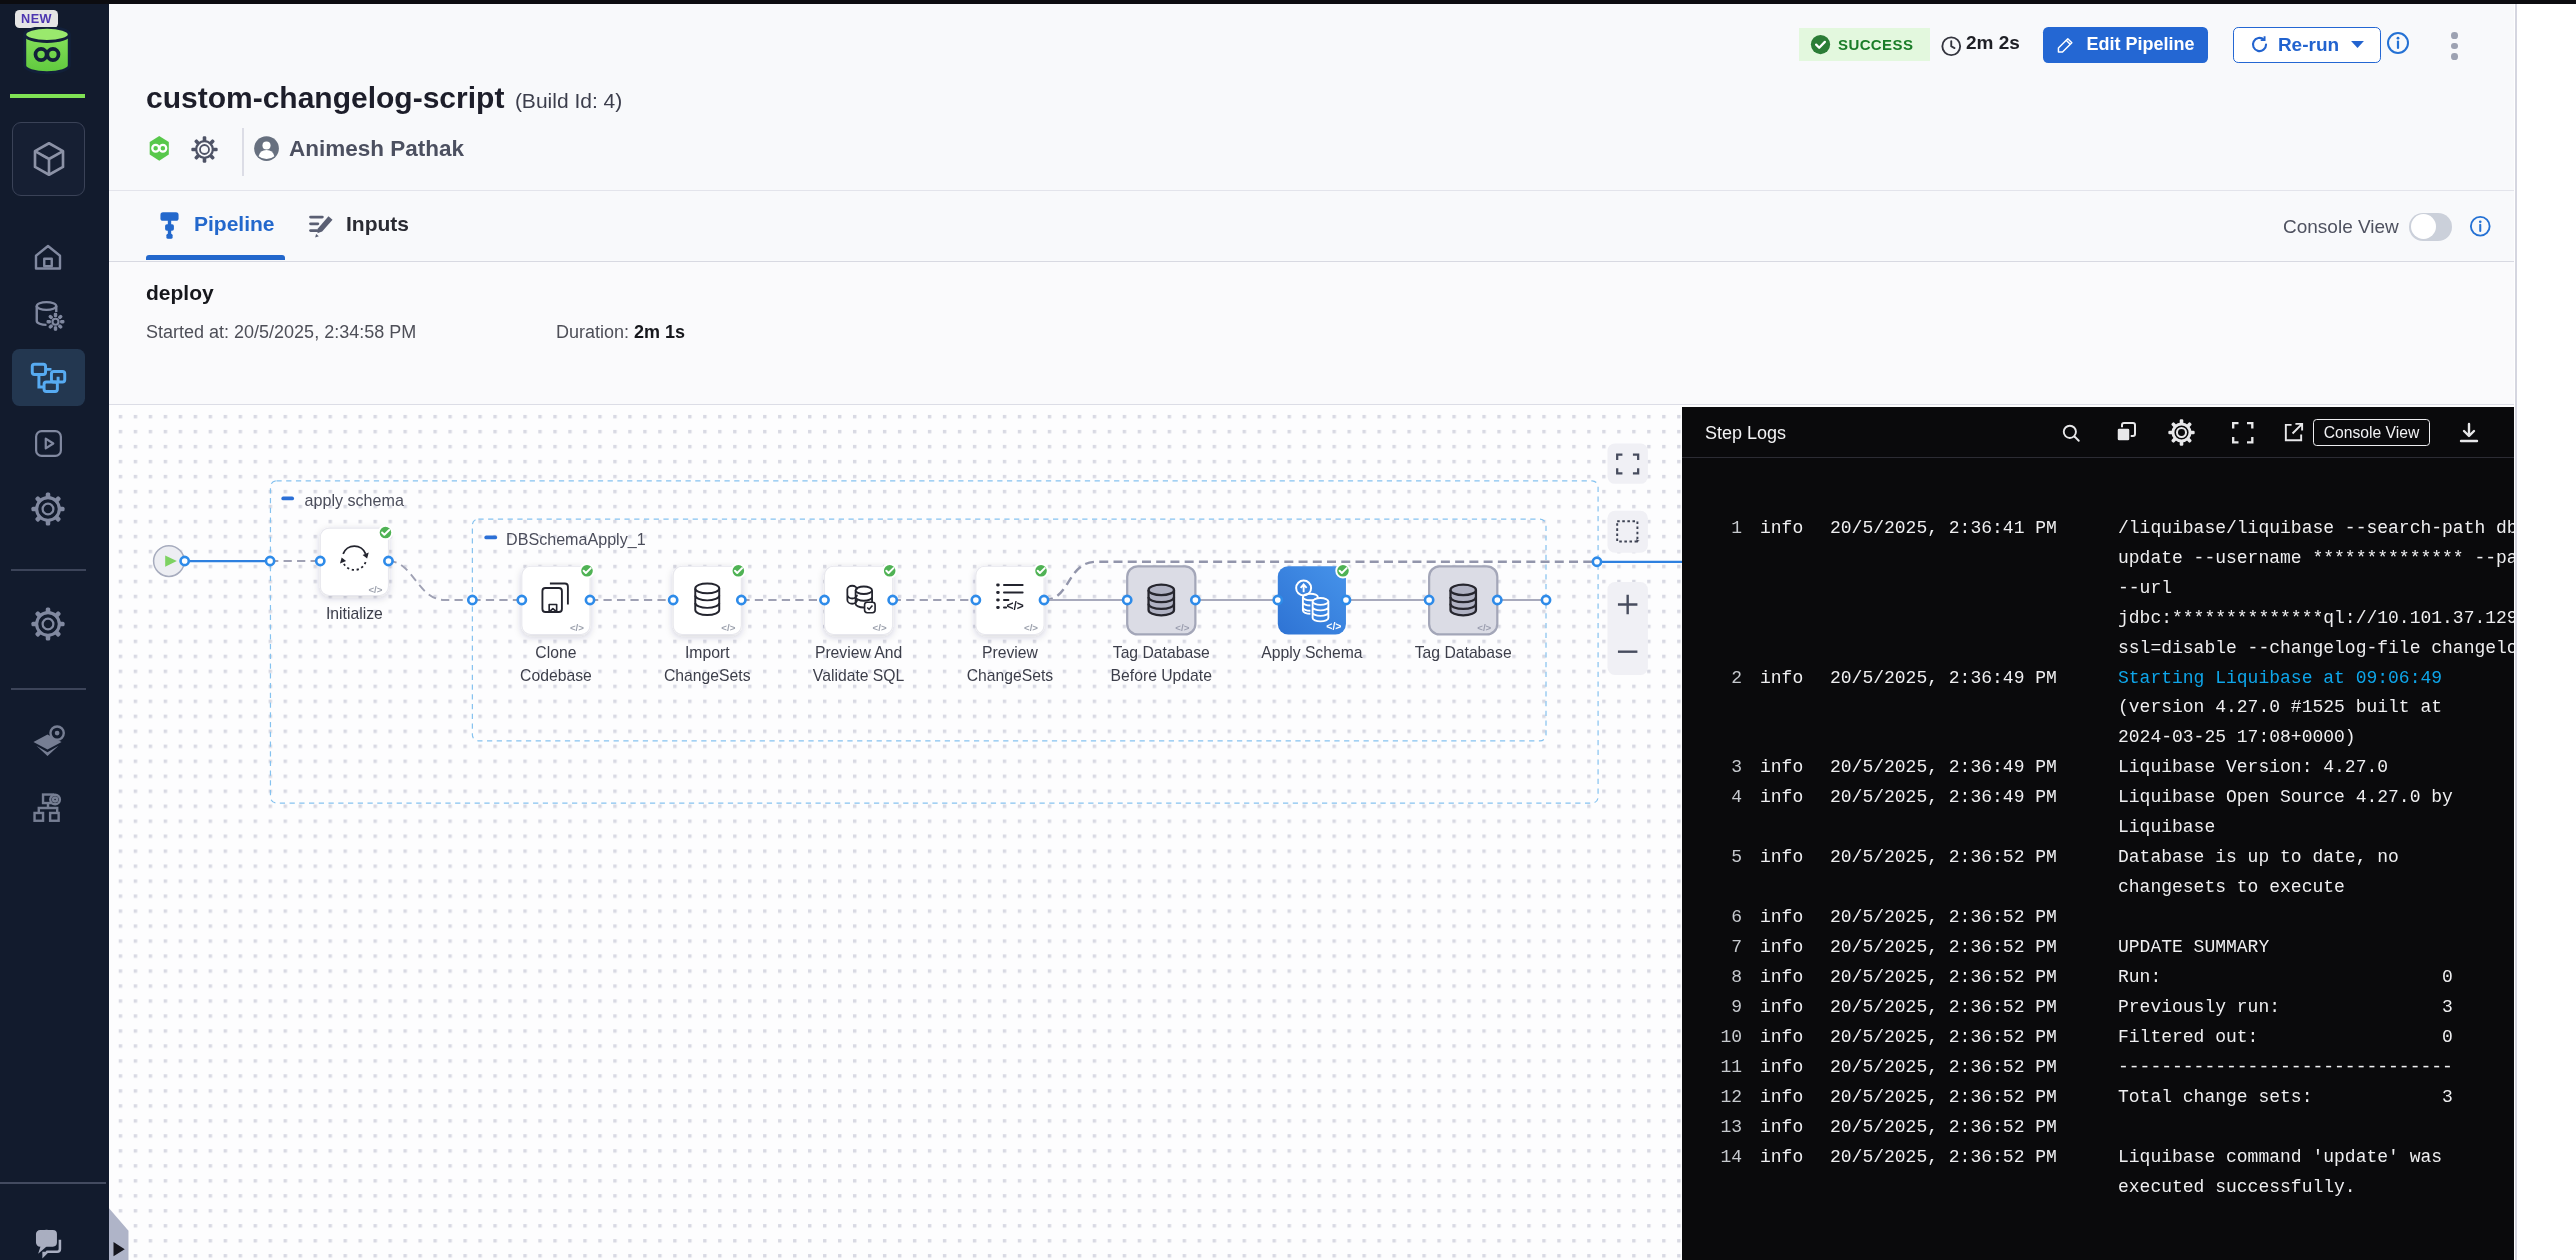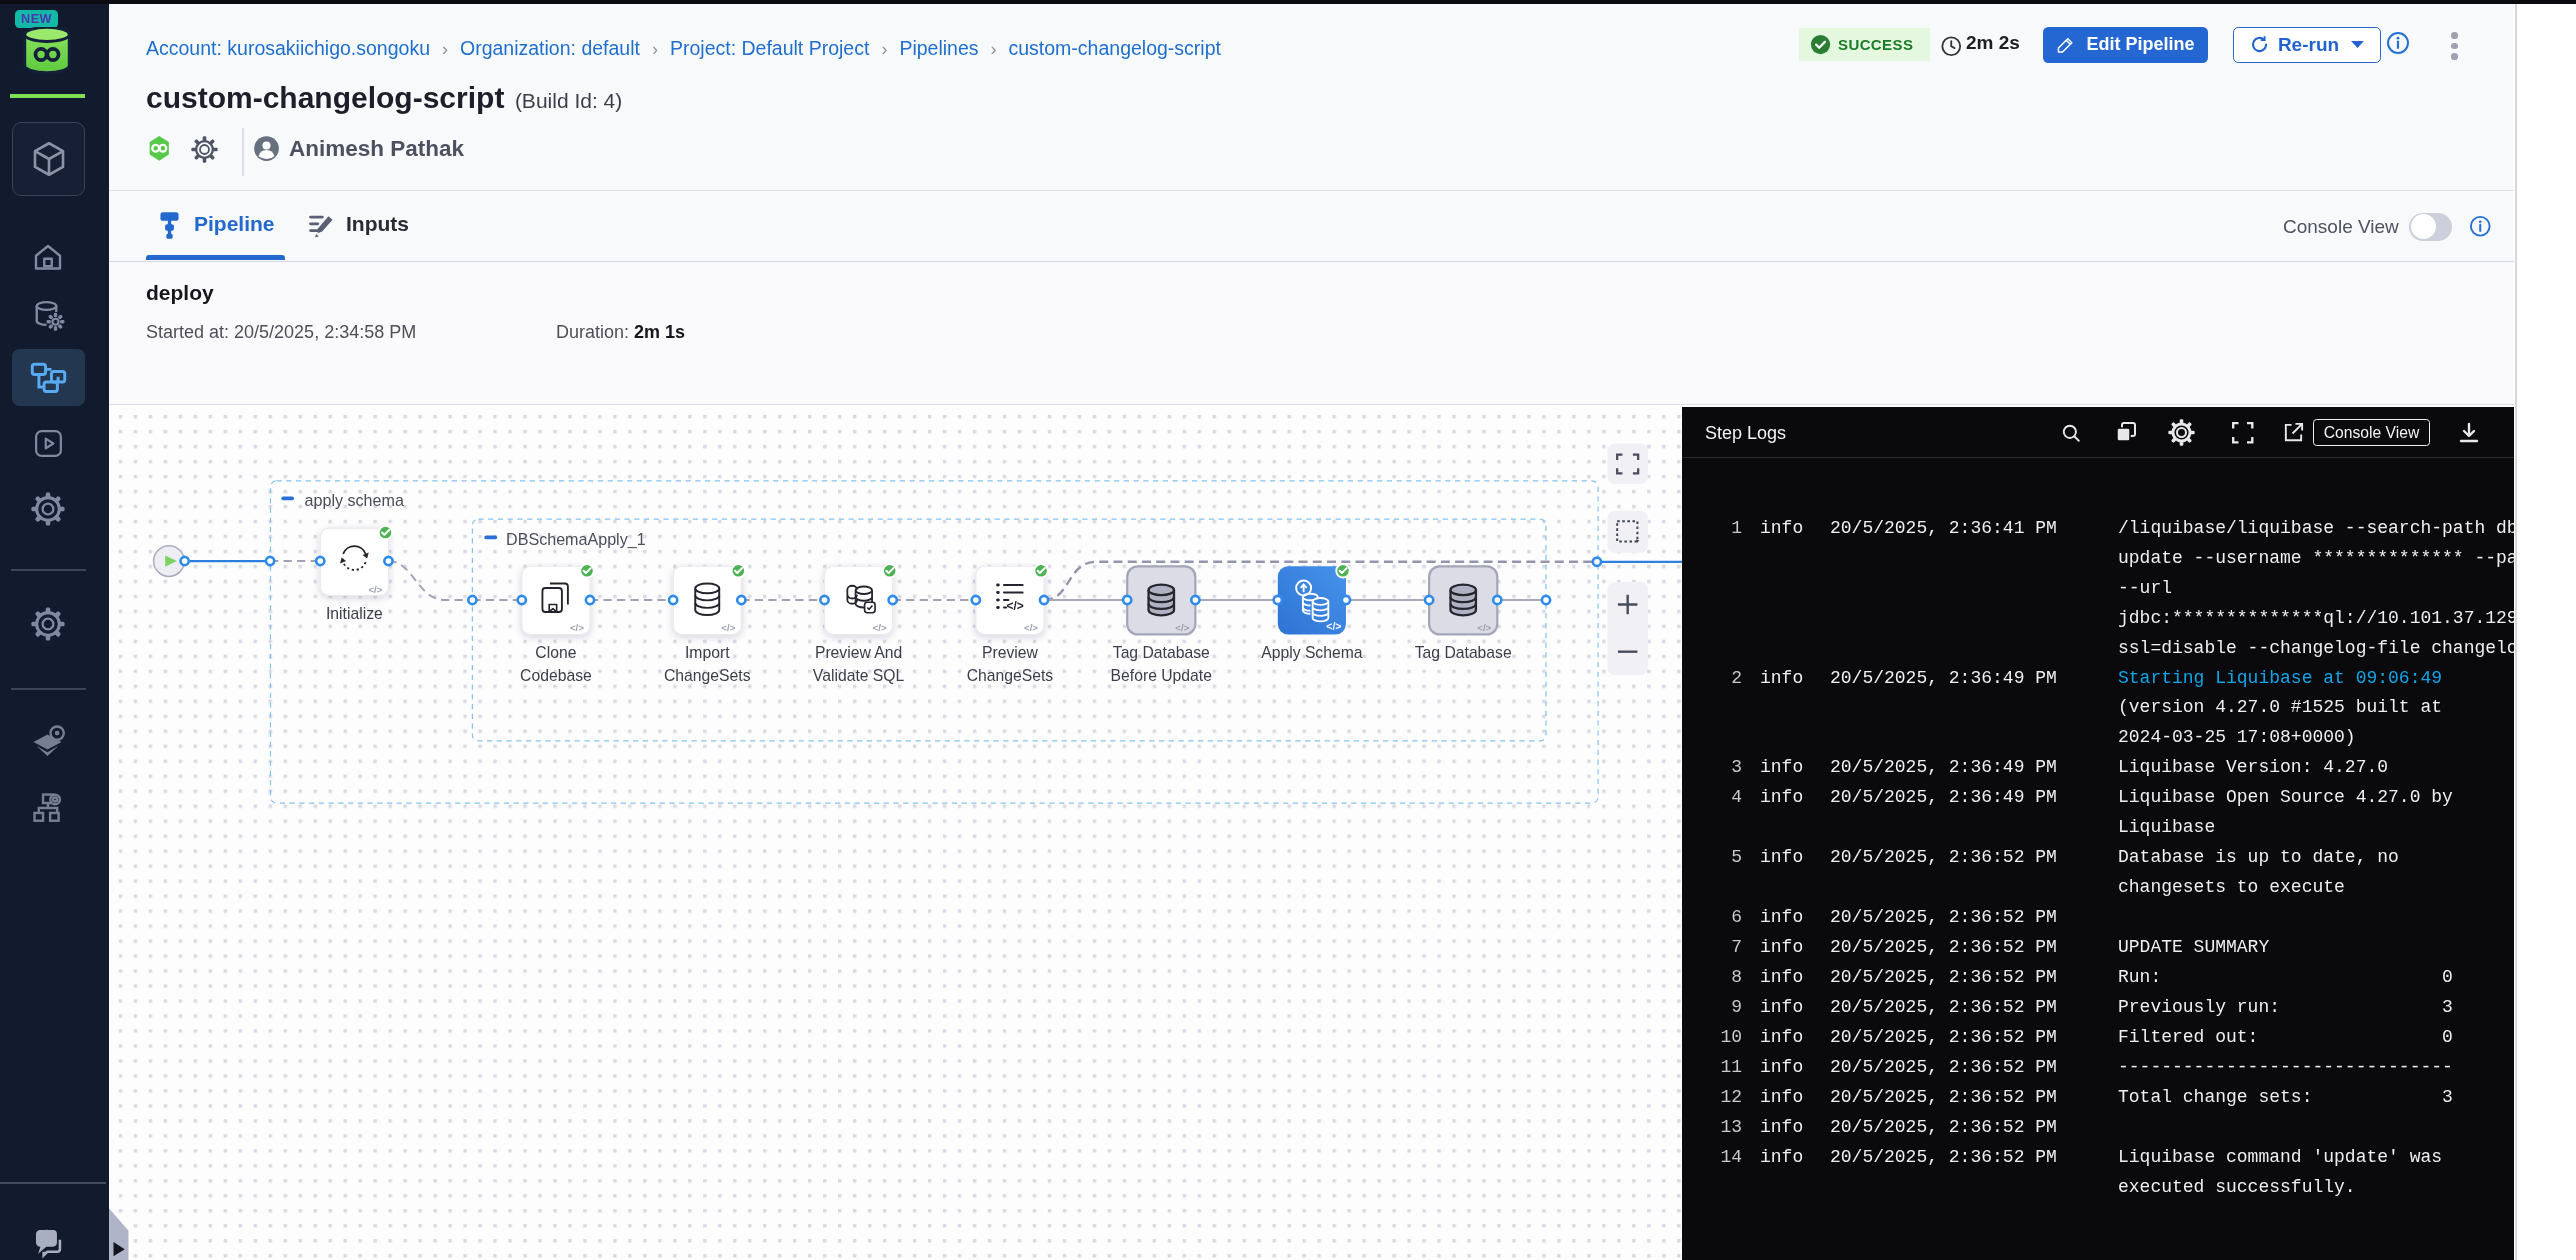--- a/index.html
+++ b/index.html
@@ -4,21 +4,21 @@
 <style>
 * { margin:0; padding:0; box-sizing:border-box; }
 html,body { width:2576px; height:1260px; }
 body { font-family:"Liberation Sans", sans-serif; background:#ffffff; overflow:hidden; }
 #app { position:relative; width:2576px; height:1260px; overflow:hidden; background:#fff; }
 .abs { position:absolute; }
 
 #topstrip { position:absolute; left:0; top:0; width:2576px; height:3.7px; background:#0c0c10; z-index:30; }
 
 #sidebar { position:absolute; left:0; top:0; width:109px; height:1260px; background:#121b2d; z-index:20; }
-#newbadge { position:absolute; left:15px; top:9.7px; width:43px; height:18px; background:#14b8a6; border-radius:4.5px; color:#4c36b0; font-size:12.7px; font-weight:700; text-align:center; line-height:18px; letter-spacing:0.4px; }
+#newbadge { position:absolute; left:15px; top:9.7px; width:43px; height:18px; background:#e5e5e5; border-radius:4.5px; color:#4c36b0; font-size:12.7px; font-weight:700; text-align:center; line-height:18px; letter-spacing:0.4px; }
 #greenline { position:absolute; left:9.7px; top:94px; width:75px; height:3.7px; background:#7fe254; }
 #cubebtn { position:absolute; left:12px; top:122px; width:73px; height:74px; background:#161f33; border:1.5px solid #3a4257; border-radius:9px; display:flex; align-items:center; justify-content:center; }
 #selbtn { position:absolute; left:12px; top:349px; width:73px; height:57px; background:#233750; border-radius:7.5px; display:flex; align-items:center; justify-content:center; }
 .sbdivider { position:absolute; left:10.5px; width:75px; height:1.5px; background:#3c4459; }
 
 #main { position:absolute; left:109px; top:3.7px; width:2405px; height:1257px; background:#f8f9fb; }
 #rightgutter { position:absolute; left:2515px; top:3.7px; width:61px; height:1257px; background:#ffffff; border-left:2.2px solid #d5d6e0; }
 
 #crumbs { position:absolute; left:37px; top:33px; font-size:19.5px; color:#1f6fce; }
 #crumbs .sep { color:#8e93a3; padding:0 12px; font-size:18px; }
@@ -57,21 +57,20 @@
 #slheaderline { position:absolute; left:0; top:50px; width:832px; height:0.7px; background:#2c2c34; }
 #consolebtn { position:absolute; left:631px; top:12px; width:117px; height:27px; border:1.5px solid #ededf0; border-radius:3.7px; color:#f2f2f4; font-size:15.7px; text-align:center; line-height:25px; }
 .ll { position:absolute; font-family:"Liberation Mono", monospace; font-size:18px; line-height:30px; height:30px; white-space:pre; }
 .ln { position:absolute; width:27px; text-align:right; color:#c6c9ce; font-family:"Liberation Mono", monospace; font-size:18px; line-height:30px; }
 </style>
 </head>
 <body>
 <div id="app">
   <div id="topstrip"></div>
   <div id="main">
-    <div id="crumbs">Account: kurosakiichigo.songoku<span class="sep">›</span>Organization: default<span class="sep">›</span>Project: Default Project<span class="sep">›</span>Pipelines<span class="sep">›</span>custom-changelog-script</div>
     <div id="title">custom-changelog-script<span>(Build Id: 4)</span></div>
     <svg class="abs" style="left:39px;top:130px" width="22.5" height="28.5" viewBox="0 0 20 24">
       <path d="M10 1 L18.5 6.5 V17.5 L10 23 L1.5 17.5 V6.5 Z" fill="#58c84b"></path>
       <circle cx="6.8" cy="12" r="3" fill="none" stroke="#fff" stroke-width="2"></circle>
       <circle cx="13.2" cy="12" r="3" fill="none" stroke="#fff" stroke-width="2"></circle>
     </svg>
     <svg class="abs" style="left:82px;top:132px" width="27" height="27" viewBox="0 0 24 24">
       <g transform="translate(12,12)">
           <circle r="4" fill="none" stroke="#4e5366" stroke-width="1.6"></circle>
           <circle r="7.4" fill="none" stroke="#4e5366" stroke-width="2"></circle>

